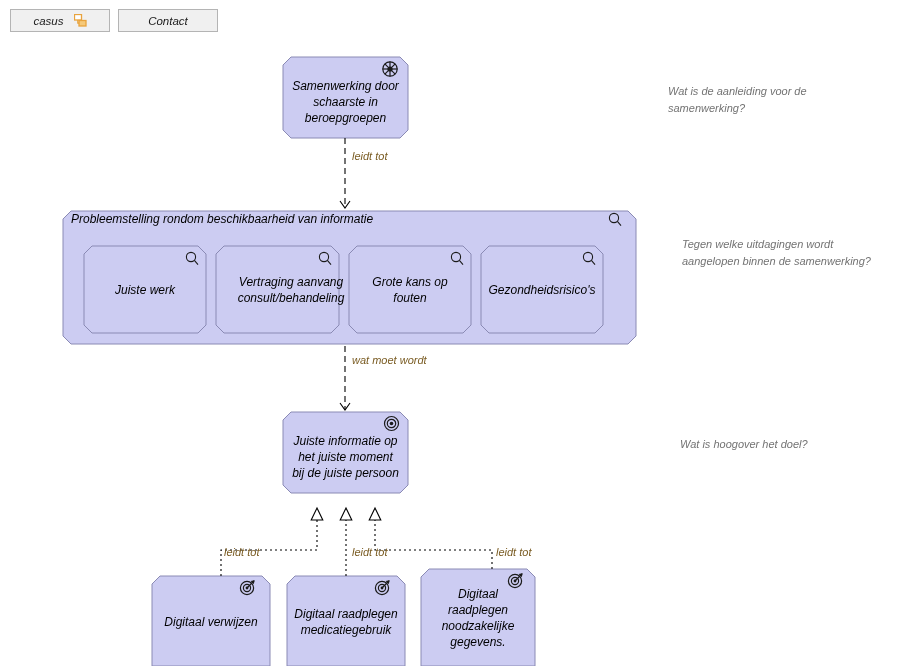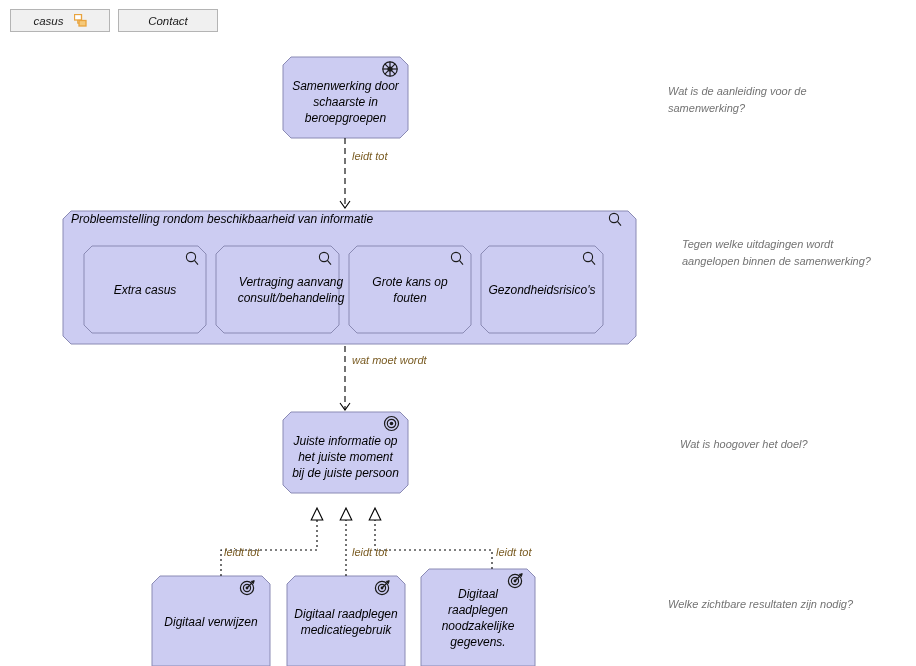--- a/index.html
+++ b/index.html
@@ -237,21 +237,21 @@
 
       <path d="M492,531 L492,512 L375,512 L375,470" fill="none" stroke="#000000" stroke-width="1.1" stroke-dasharray="2,3" marker-end="url(#hollow-tri)"></path>
     </svg>
 
     <div class="node-label" style="left:283px; top:27px; width:125px; height:73px;">Samenwerking door
 schaarste in
 beroepgroepen</div>
 
     <div class="group-title" style="left:71px; top:174px; width:560px;">Probleemstelling rondom beschikbaarheid van informatie</div>
 
-    <div class="node-label" style="left:84px; top:208px; width:122px; height:87px;">Extra casus</div>
+    <div class="node-label" style="left:84px; top:208px; width:122px; height:87px;">Juiste werk</div>
     <div class="node-label" style="left:216px; top:208px; width:123px; height:87px;padding-left:33px;">Vertraging aanvang
 consult/behandeling</div>
     <div class="node-label" style="left:349px; top:208px; width:122px; height:87px;">Grote kans op fouten</div>
     <div class="node-label" style="left:481px; top:208px; width:122px; height:87px;">Gezondheidsrisico's</div>
 
     <div class="node-label" style="left:283px; top:382px; width:125px; height:73px;">Juiste informatie op
 het juiste moment
 bij de juiste persoon</div>
 
     <div class="node-label" style="left:152px; top:546px; width:118px; height:76px;">Digitaal verwijzen</div>
@@ -265,16 +265,15 @@
     <div class="edge-label" style="left:352px; top:316px;">wat moet wordt</div>
     <div class="edge-label" style="left:224px; top:508px;">leidt tot</div>
     <div class="edge-label" style="left:352px; top:508px;">leidt tot</div>
     <div class="edge-label" style="left:496px; top:508px;">leidt tot</div>
 
     <div class="note" style="left:668px; top:45px; width:240px;">Wat is de aanleiding voor de
 samenwerking?</div>
     <div class="note" style="left:668px; top:198px; width:248px;margin-left:14px;">Tegen welke uitdagingen wordt
 aangelopen binnen de samenwerking?</div>
     <div class="note" style="left:668px; top:398px; width:240px;margin-left:12px;">Wat is hoogover het doel?</div>
-    <div class="note" style="left:668px; top:558px; width:248px;">Welke zichtbare resultaten zijn nodig?</div>
 
   </div>
 </div>
 
 </body></html>

